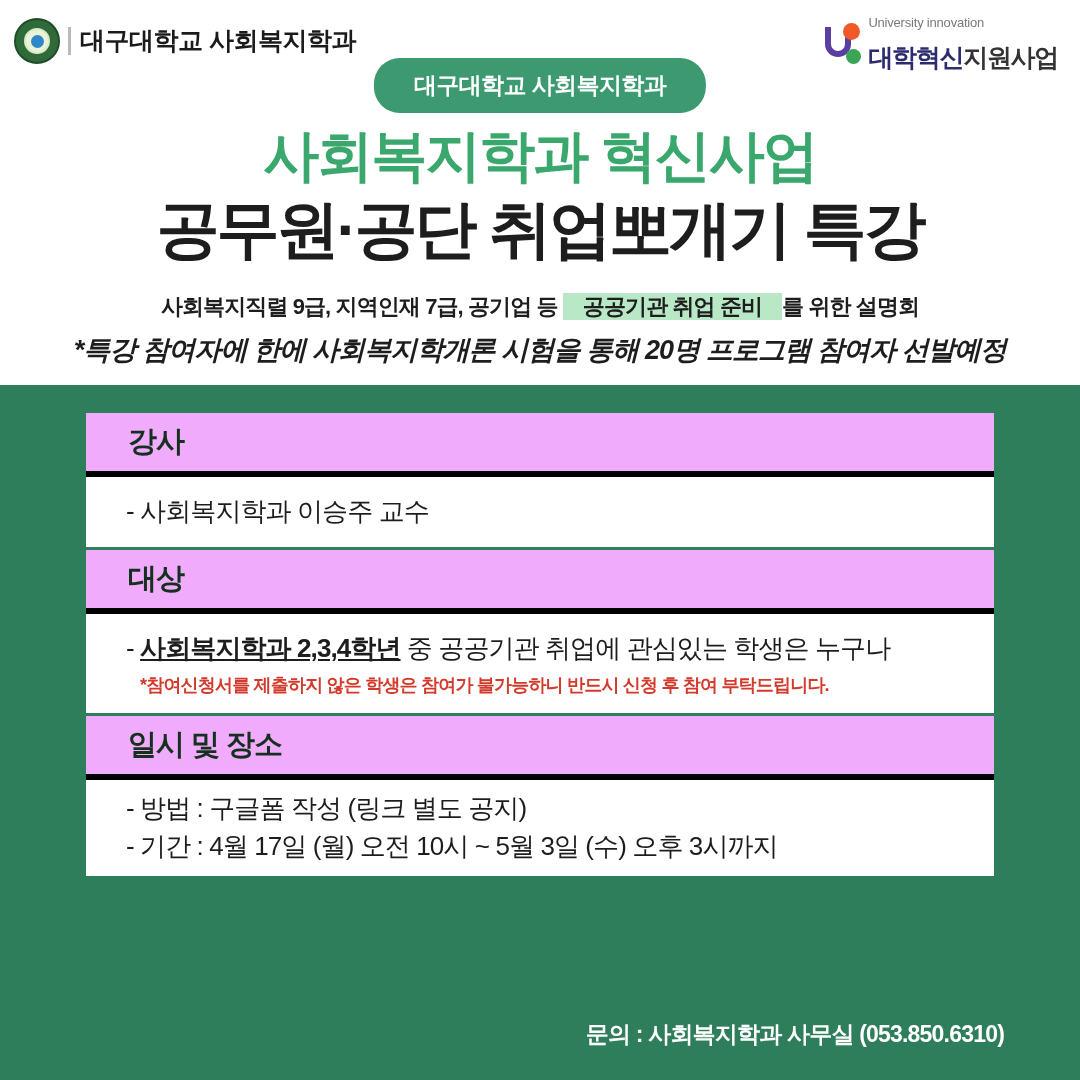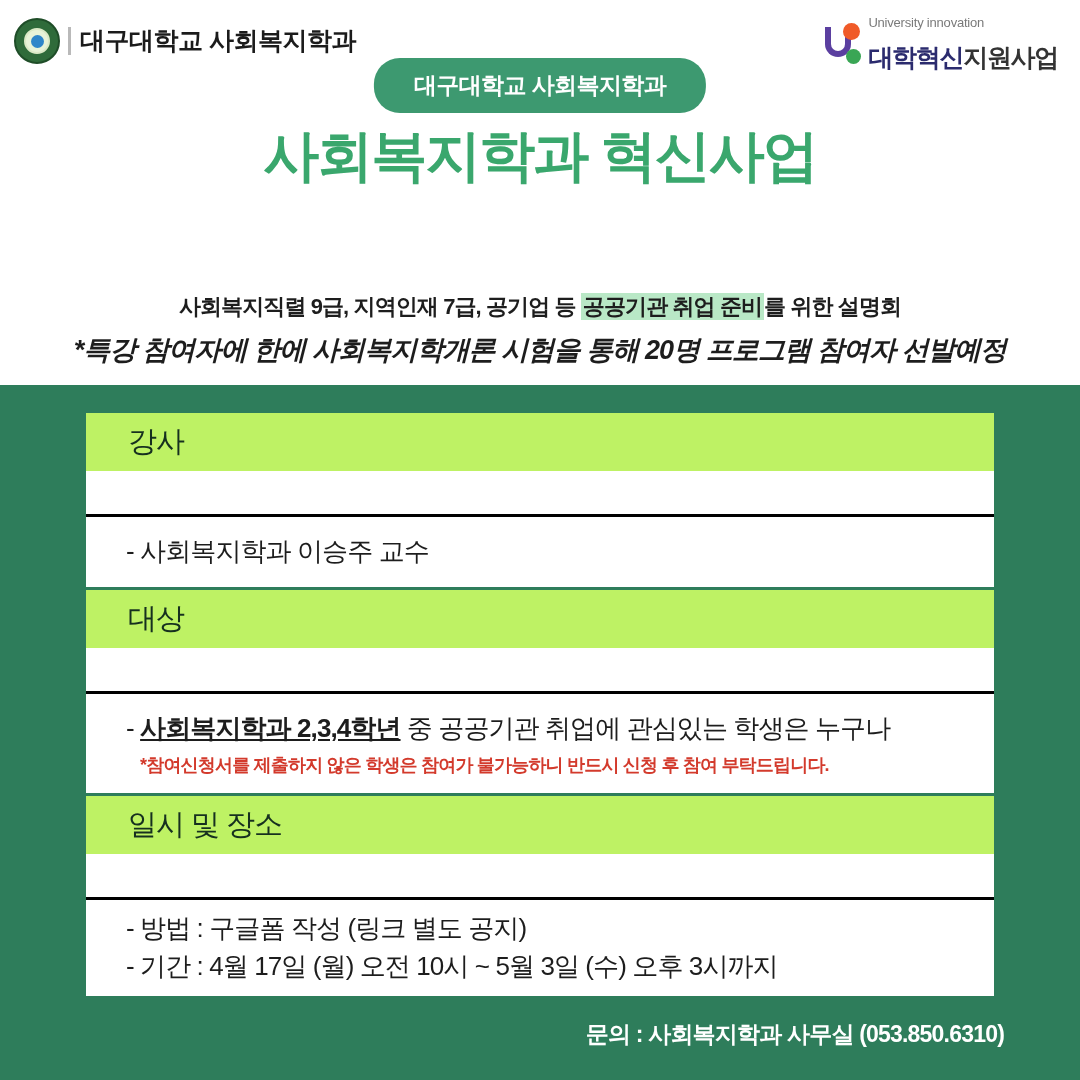--- a/index.html
+++ b/index.html
@@ -175,21 +175,21 @@
     top: 292px;
     width: 100%;
     text-align: center;
     font-size: 22px;
     font-weight: bold;
     color: #1d1d1d;
     letter-spacing: -0.9px;
   }
   .sub1 .hl {
     background: #b9e8c6;
-    padding: 1px 2px;
+    padding: 1px 20px;
   }
   .sub2 {
     position: absolute;
     top: 332px;
     width: 100%;
     text-align: center;
     font-size: 27px;
     font-style: italic;
     font-weight: bold;
     color: #1d1d1d;
@@ -205,33 +205,32 @@
   }
   .card {
     position: absolute;
     left: 86px;
     top: 25px;
     width: 908px;
     background: #ffffff;
     box-shadow: 0 0 0 0 rgba(0,0,0,0);
   }
   .sec-head {
-    background: #bef264;
+    background: #f0abfc;
     padding: 9px 0 9px 42px;
     font-size: 29px;
-    font-weight: normal;
+    font-weight: bold;
     color: #16301f;
     letter-spacing: -1px;
     border-top: 3px solid #2e7d5b;
   }
   .sec-body {
     background: #ffffff;
     padding: 16px 0 16px 30px;
-    border-top: 3px solid #000000;
-    margin-top: 43px;
+    border-top: 6px solid #000000;
   }
   .line {
     font-size: 26px;
     color: #1d1d1d;
     letter-spacing: -0.9px;
     line-height: 1.45;
     padding-left: 10px;
   }
   .line .u {
     text-decoration: underline;
@@ -287,20 +286,21 @@
         <span class="eng">University innovation</span>
         <span class="kor">
           <span class="p1">대학혁신</span><span class="p2">지원사업</span>
         </span>
       </div>
     </div>
 
     <div class="pill">대구대학교 사회복지학과</div>
 
     <div class="title1">사회복지학과 혁신사업</div>
+    <div class="title2">공무원·공단 취업뽀개기 특강</div>
 
     <div class="sub1">
       <span>사회복지직렬 9급, 지역인재 7급, 공기업 등 </span><span class="hl">공공기관 취업 준비</span><span>를 위한 설명회</span>
     </div>
     <div class="sub2">*특강 참여자에 한에 사회복지학개론 시험을 통해 20명 프로그램 참여자 선발예정</div>
   </div>
 
   <div class="body-area">
 
     <div class="card">

